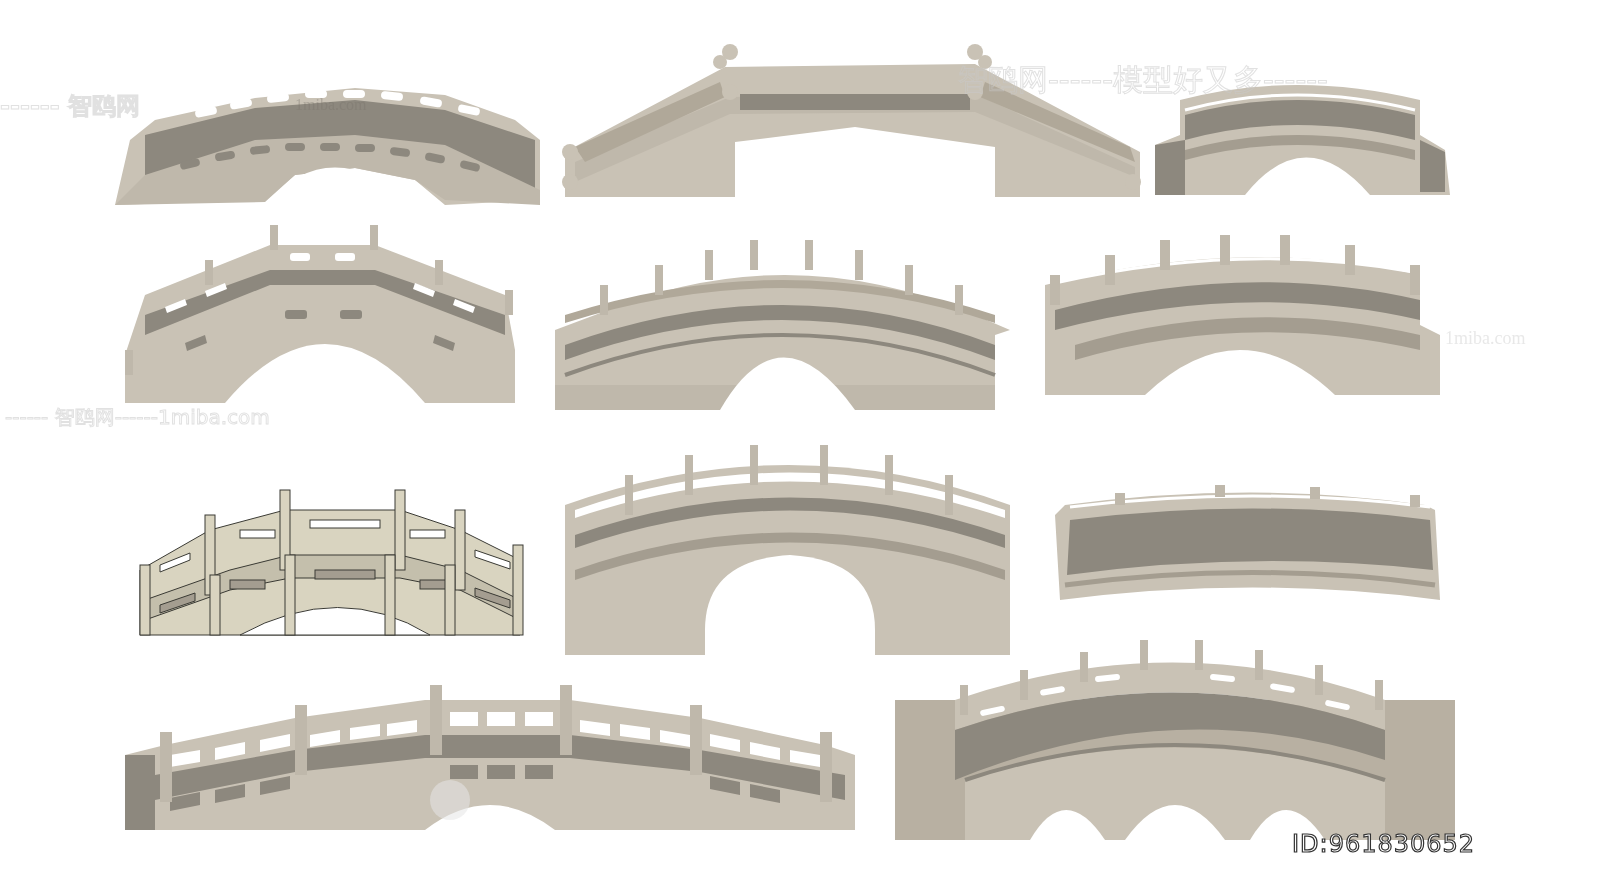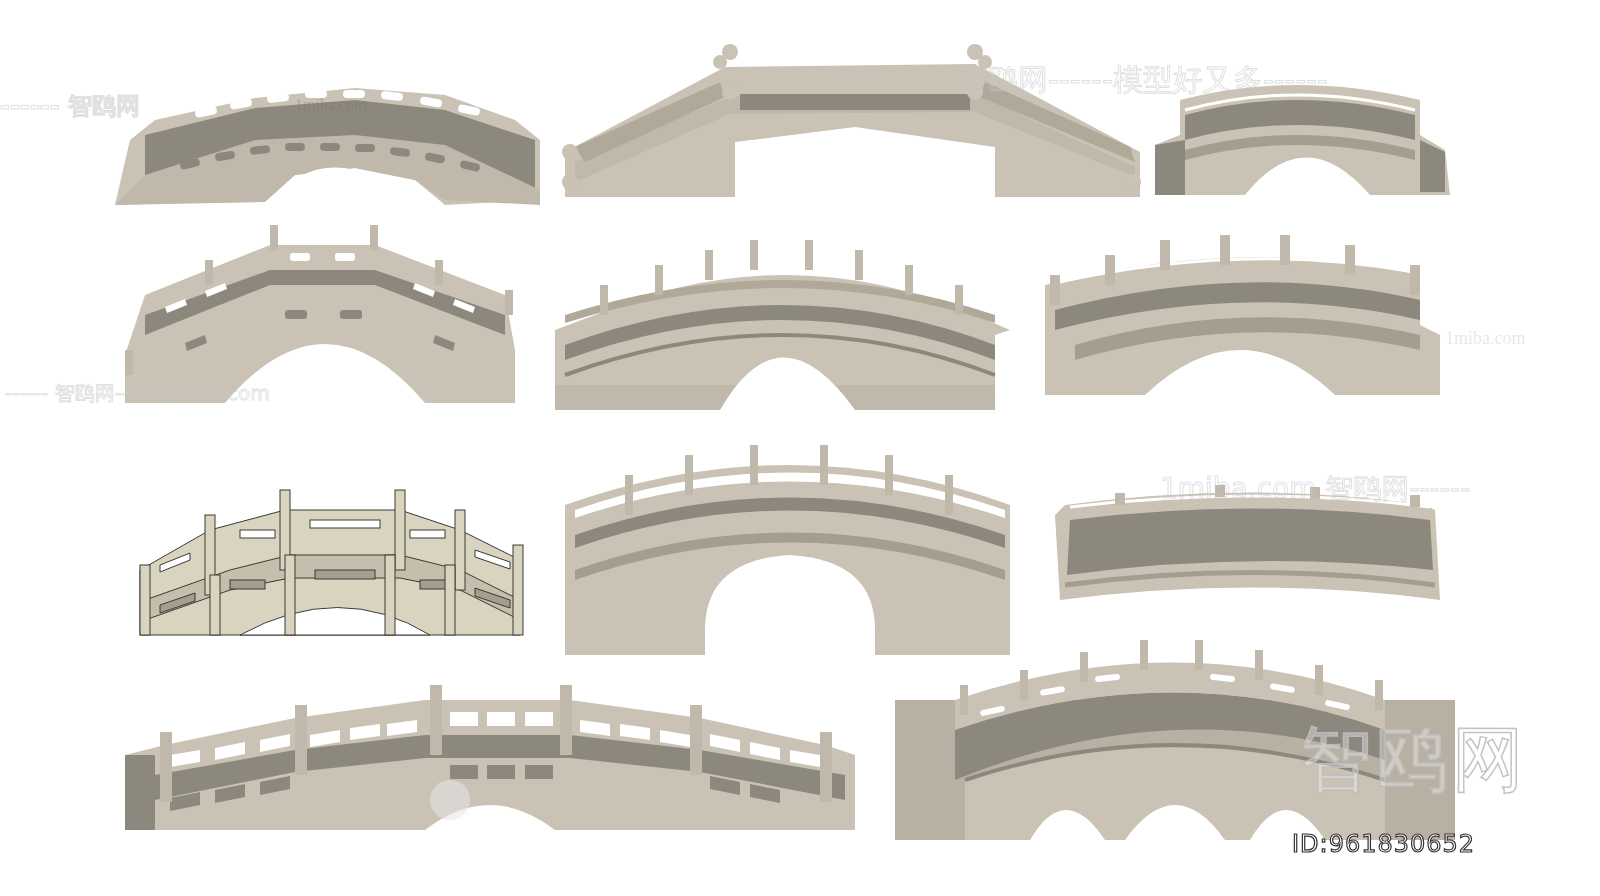--- a/index.html
+++ b/index.html
@@ -288,19 +288,17 @@
         <rect x="420" y="35" width="8" height="30"></rect>
         <rect x="480" y="50" width="8" height="30"></rect>
       </g>
     </svg>
   </div>
 
   <div class="wm" style="left:958px;top:34px;font-size:30px;margin-top:26px;">智鸥网------模型好又多------</div>
   <div class="wm" style="left:0px;top:90px;font-size:24px;font-weight:bold;">------ 智鸥网</div>
   <div class="wm-light" style="left:295px;top:96px;font-size:16px;color:rgba(120,115,105,0.35);">1miba.com</div>
   <div class="wm-light" style="left:1445px;top:328px;font-size:18px;">1miba.com</div>
-  <div class="wm" style="left:5px;top:380px;font-size:20px;">------ 智鸥网------1miba.com</div>
-  <div class="wm" style="left:1160px;top:470px;font-size:28px;">1miba.com 智鸥网------</div>
+  <div class="wm" style="left:5px;top:404px;font-size:20px;">------ 智鸥网------1miba.com</div>
   <div style="position:absolute;left:430px;top:780px;width:40px;height:40px;border-radius:50%;background:rgba(230,230,230,0.55);"></div>
-  <div class="wm-big" style="left:1300px;top:712px;font-size:72px;">智鸥网</div>
   <div class="wm-id" style="left:1292px;top:830px;font-size:24px;">ID:961830652</div>
 
 </div>
 
 </body></html>

